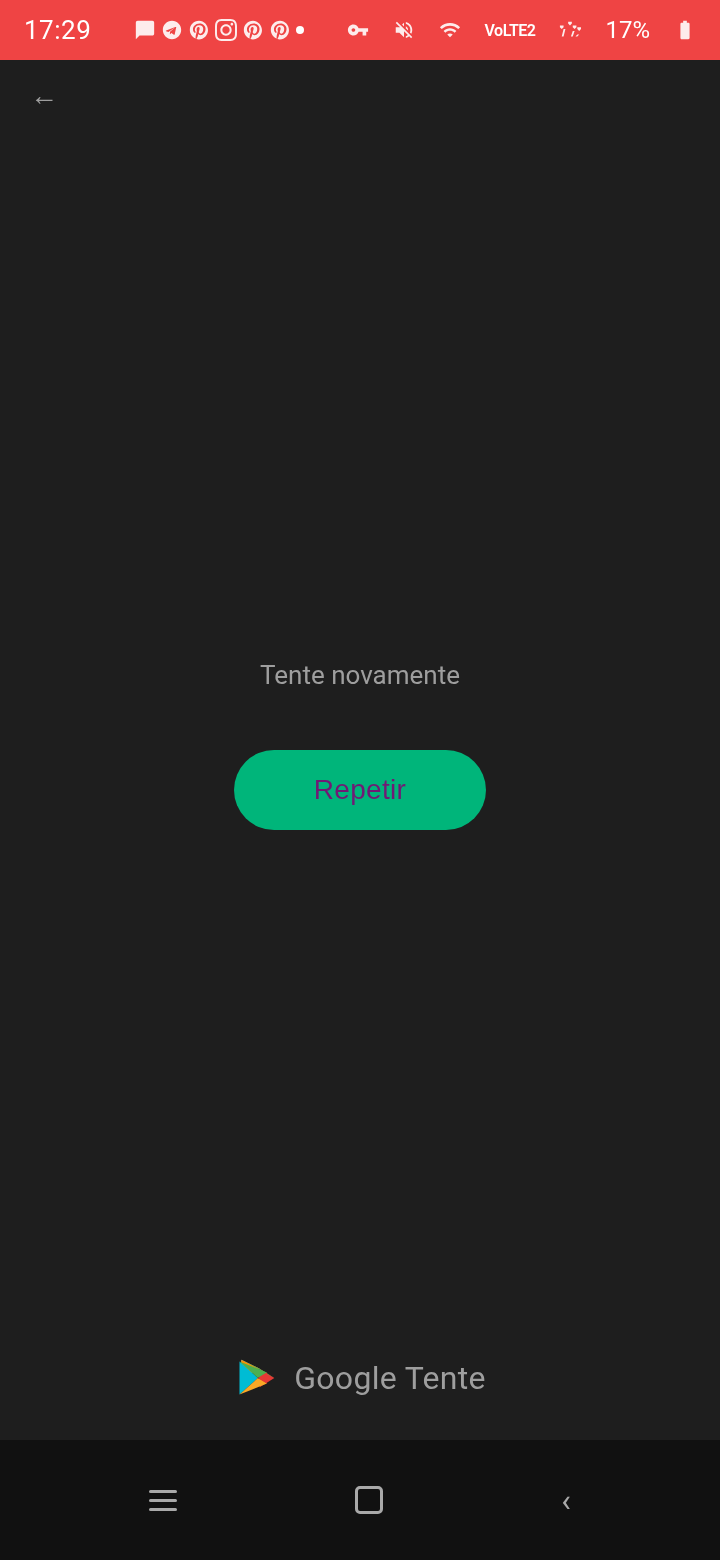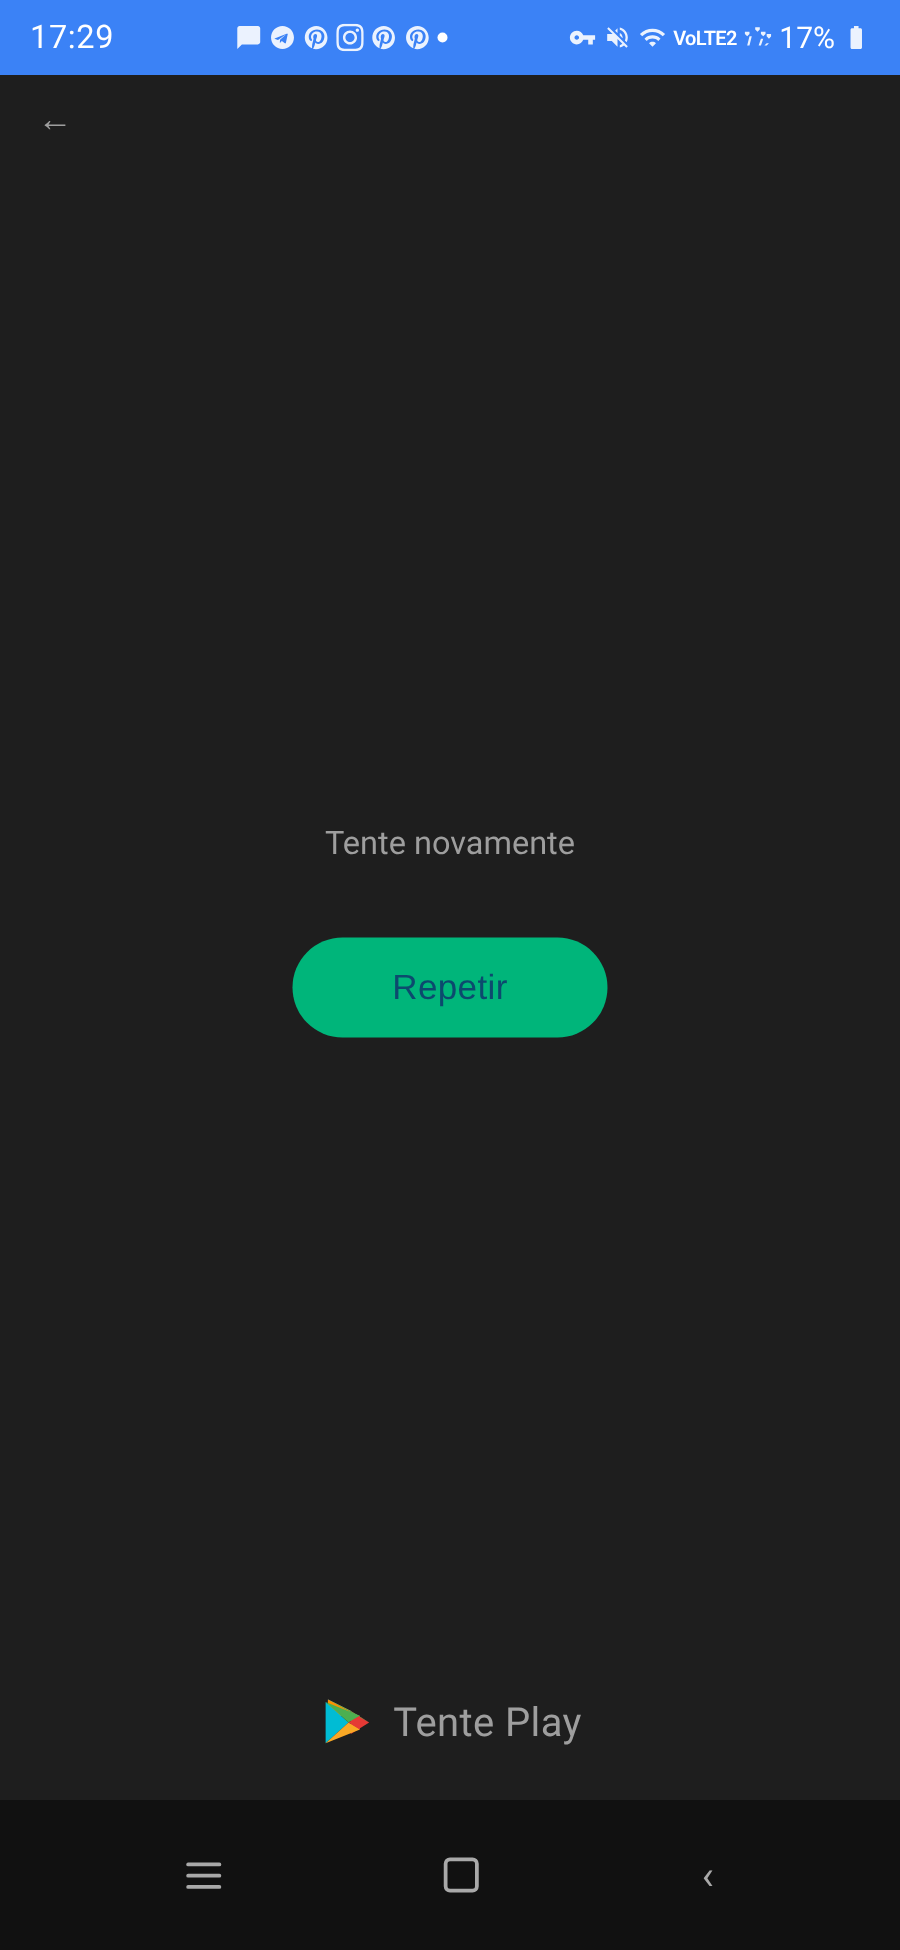--- a/index.html
+++ b/index.html
@@ -16,41 +16,41 @@
     }
 
     
     .status-bar {
       width: 100%;
       height: 60px;
       display: flex;
       align-items: center;
       justify-content: space-between;
       padding: 0 24px;
-      background-color: #3b82f6;
+      background-color: #ef4444;
     }
 
     .status-time {
       font-size: 26px;
       font-weight: 400;
       color: #ffffff;
       letter-spacing: 0.5px;
     }
 
     .status-dot {
       width: 8px;
       height: 8px;
       background: #ffffff;
       border-radius: 50%;
     }
 
     .status-right {
       display: flex;
       align-items: center;
-      gap: 6px;
+      gap: 24px;
       font-size: 18px;
       color: #ffffff;
     }
 
     .battery-text {
       font-size: 24px;
       font-weight: 400;
     }
 
     
@@ -105,21 +105,21 @@
     }
 
     .retry-button {
       background-color: #1db954;
       background-color: #00b57a;
       border: none;
       border-radius: 50px;
       padding: 24px 80px;
       font-size: 28px;
       font-weight: 500;
-      color: #0c4a6e;
+      color: #701a75;
       cursor: pointer;
       letter-spacing: 0.3px;
     }
 
     
     .google-play-area {
       position: absolute;
       bottom: 160px;
       width: 100%;
       display: flex;
@@ -300,21 +300,21 @@
     <polygon points="28,14 44,24 28,34" fill="#e53935"></polygon>
     <polygon points="8,4 28,14 44,24" fill="#4caf50" opacity="0.9"></polygon>
 
     <g transform="translate(4, 4)">
       <path d="M2 2 L2 38 L22 20 Z" fill="#00bcd4"></path>
       <path d="M2 2 L22 20 L32 14 Z" fill="#4caf50"></path>
       <path d="M2 38 L22 20 L32 26 Z" fill="#f9a825"></path>
       <path d="M22 20 L32 14 L32 26 Z" fill="#e53935"></path>
     </g>
   </svg>
-  <span class="google-play-text">Tente Play</span>
+  <span class="google-play-text">Google Tente</span>
 </div>
 
 <div class="nav-bar">
 
   <div class="nav-icon">
     <div class="nav-lines">
       <span></span>
       <span></span>
       <span></span>
     </div>

